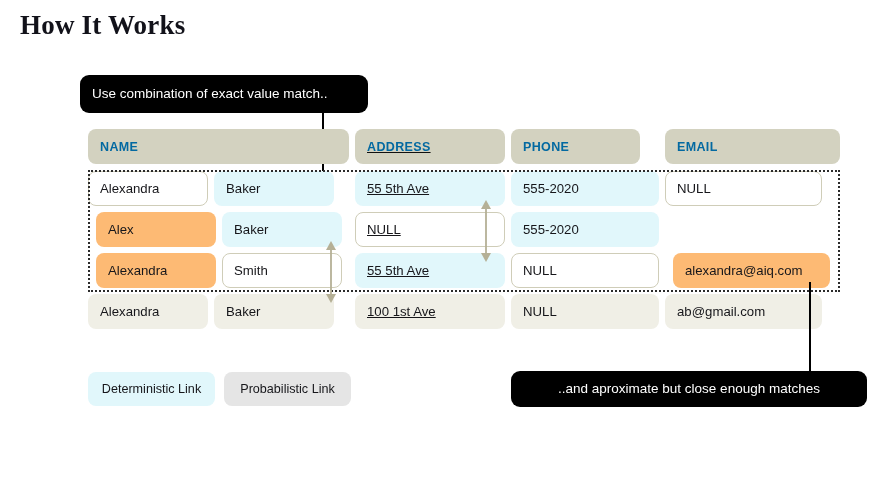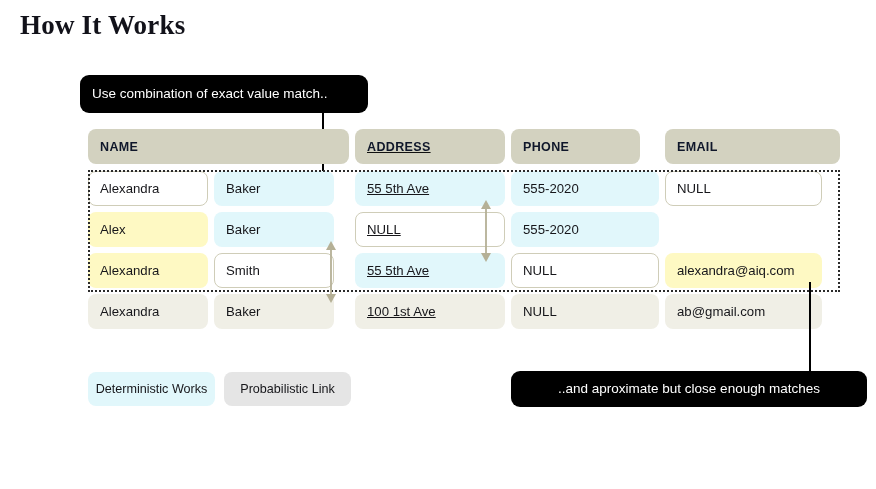--- a/index.html
+++ b/index.html
@@ -97,24 +97,24 @@
     font-size: 13.2px;
     box-sizing: border-box;
     color: #16161a;
     border: 1px solid transparent;
   }
   .hcell {
     background: #d3d2c0;
     font-weight: bold;
     font-size: 12.5px;
     letter-spacing: 0.35px;
-    color: #0f172a;
+    color: #0369a1;
   }
   .c-det  { background: #e1f7fb; }
-  .c-prob { background: #fef9c3; }
+  .c-prob { background: #fdba74; margin-left: 8px; }
   .c-none { background: #f0efe6; }
   .c-add  { background: #ffffff; border: 1px solid #cfcdb8; }
 
   
   #cluster-box {
     position: absolute;
     left: 88px;
     top: 170px;
     width: 752px;
     height: 122px;
@@ -238,16 +238,16 @@
     <polygon points="7,0 12,9 2,9" fill="#b5b096"></polygon>
     <polygon points="7,62 12,53 2,53" fill="#b5b096"></polygon>
   </svg>
 </div>
 
 <div class="leader" id="leader-bottom"></div>
 <div class="callout" id="callout-bottom">..and aproximate but close enough matches</div>
 
 <div id="legend">
   <div class="legend-row">
-    <div class="legend-chip lg-det">Deterministic Works</div>
+    <div class="legend-chip lg-det">Deterministic Link</div>
     <div class="legend-chip lg-prob">Probabilistic Link</div>
   </div>
 </div>
 
 </body></html>

